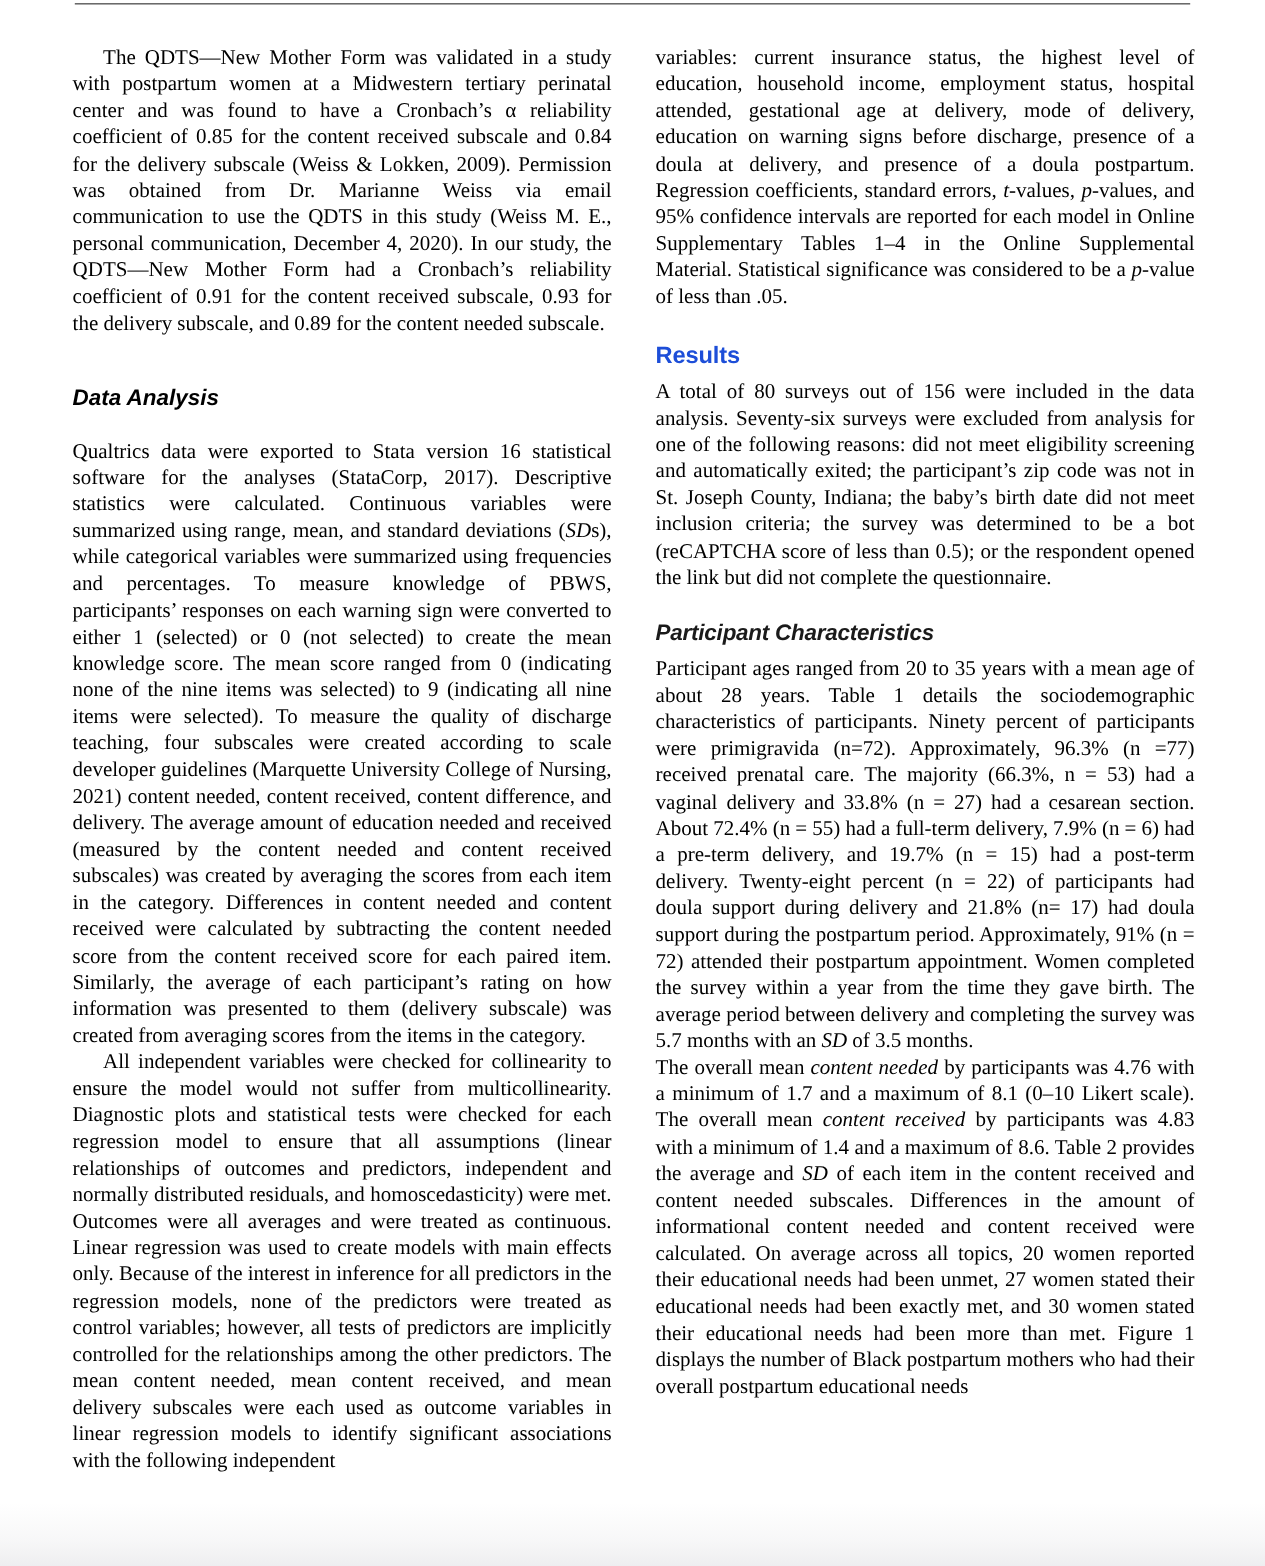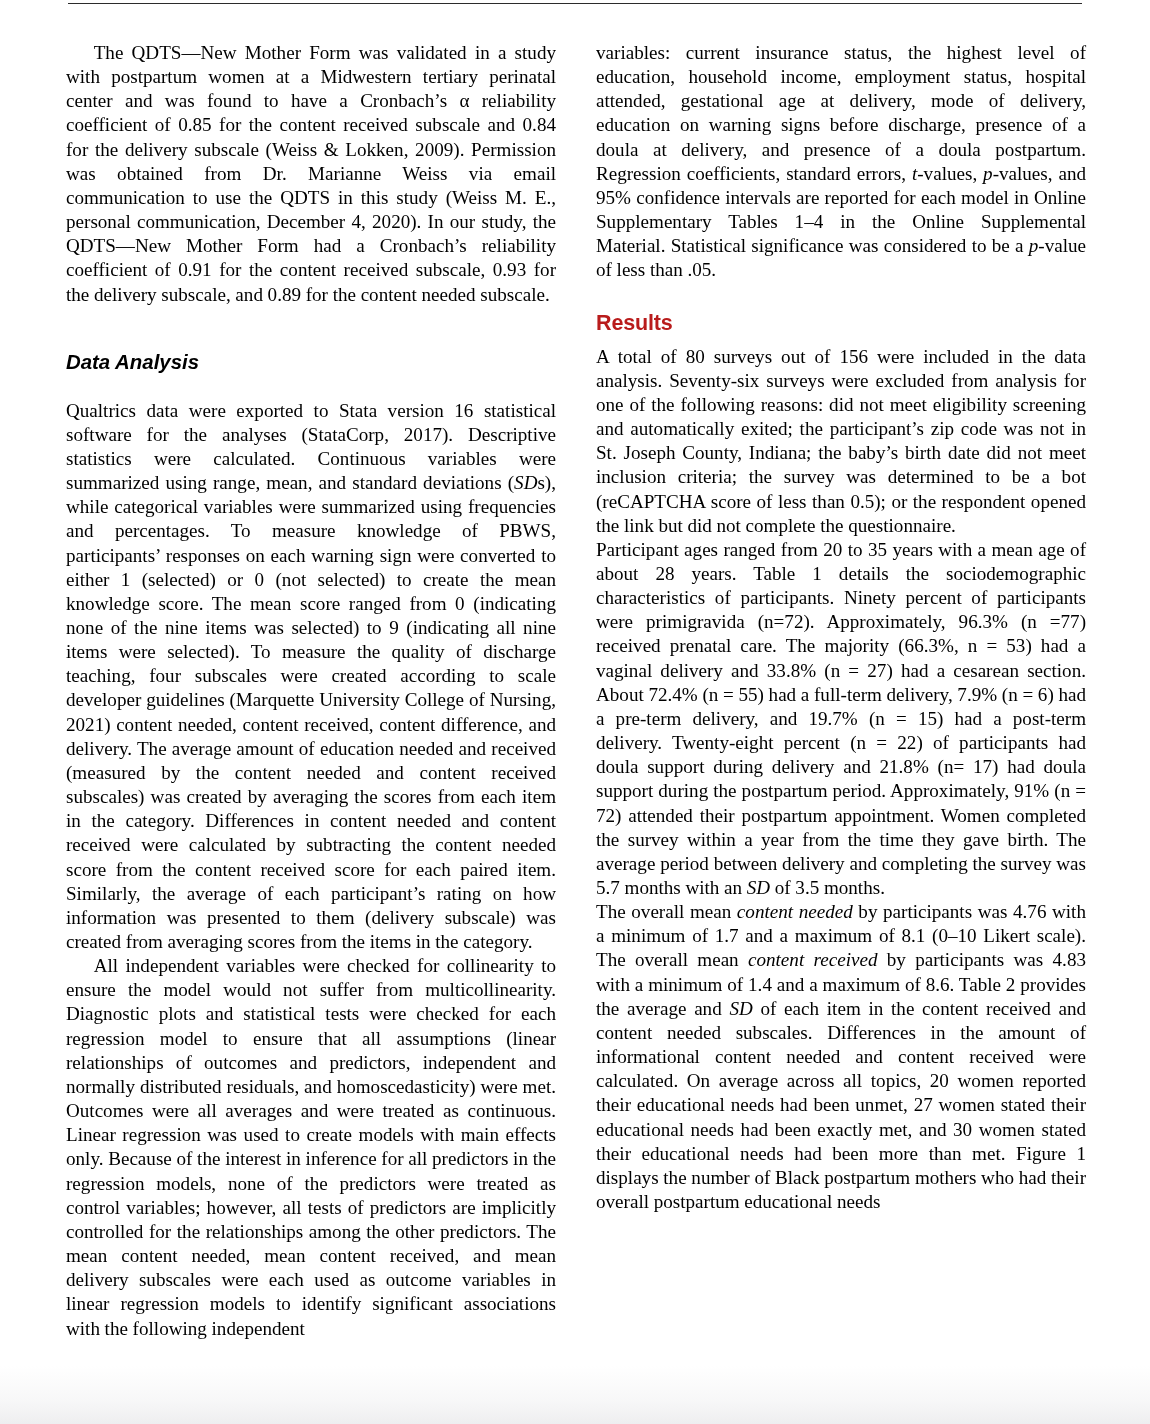--- a/index.html
+++ b/index.html
@@ -90,21 +90,21 @@
   }
 
   h2.head-a {
     margin: 0;
     font-family: "Liberation Sans", "DejaVu Sans", sans-serif;
     font-weight: bold;
     font-style: normal;
     font-size: 21.5px;
     line-height: 26px;
     letter-spacing: -0.15px;
-    color: #b91c1c;
+    color: #1d4ed8;
     padding-top: 27px;
     padding-bottom: 9px;
   }
 
   h3.head-b {
     margin: 0;
     font-family: "Liberation Sans", "DejaVu Sans", sans-serif;
     font-weight: bold;
     font-style: italic;
     font-size: 20.4px;
@@ -141,20 +141,21 @@
     </div>
 
     <div class="col">
 
       <p class="body"><span>variables: current insurance status, the highest level of education, household income, employment status, hospital attended, gestational age at delivery, mode of delivery, education on warning signs before discharge, presence of a doula at delivery, and presence of a doula postpartum. Regression coefficients, standard errors, </span><i>t</i><span>-values, </span><i>p</i><span>-values, and 95% confidence intervals are reported for each model in Online Supplementary Tables 1–4 in the Online Supplemental Material. Statistical significance was considered to be a </span><i>p</i><span>-value of less than .05.</span></p>
 
       <h2 class="head-a">Results</h2>
 
       <p class="body">A total of 80 surveys out of 156 were included in the data analysis. Seventy-six surveys were excluded from analysis for one of the following reasons: did not meet eligibility screening and automatically exited; the participant’s zip code was not in St. Joseph County, Indiana; the baby’s birth date did not meet inclusion criteria; the survey was determined to be a bot (reCAPTCHA score of less than 0.5); or the respondent opened the link but did not complete the questionnaire.</p>
 
+      <h3 class="head-b">Participant Characteristics</h3>
 
       <p class="body"><span>Participant ages ranged from 20 to 35 years with a mean age of about 28 years. Table 1 details the sociodemographic characteristics of participants. Ninety percent of participants were primigravida (n=72). Approximately, 96.3% (n =77) received prenatal care. The majority (66.3%, n = 53) had a vaginal delivery and 33.8% (n = 27) had a cesarean section. About 72.4% (n = 55) had a full-term delivery, 7.9% (n = 6) had a pre-term delivery, and 19.7% (n = 15) had a post-term delivery. Twenty-eight percent (n = 22) of participants had doula support during delivery and 21.8% (n= 17) had doula support during the postpartum period. Approximately, 91% (n = 72) attended their postpartum appointment. Women completed the survey within a year from the time they gave birth. The average period between delivery and completing the survey was 5.7 months with an </span><i>SD</i><span> of 3.5 months.</span></p>
 
 
       <p class="body"><span>The overall mean </span><i>content needed</i><span> by participants was 4.76 with a minimum of 1.7 and a maximum of 8.1 (0–10 Likert scale). The overall mean </span><i>content received</i><span> by participants was 4.83 with a minimum of 1.4 and a maximum of 8.6. Table 2 provides the average and </span><i>SD</i><span> of each item in the content received and content needed subscales. Differences in the amount of informational content needed and content received were calculated. On average across all topics, 20 women reported their educational needs had been unmet, 27 women stated their educational needs had been exactly met, and 30 women stated their educational needs had been more than met. Figure 1 displays the number of Black postpartum mothers who had their overall postpartum educational needs</span></p>
 
     </div>
 
   </div>
 

